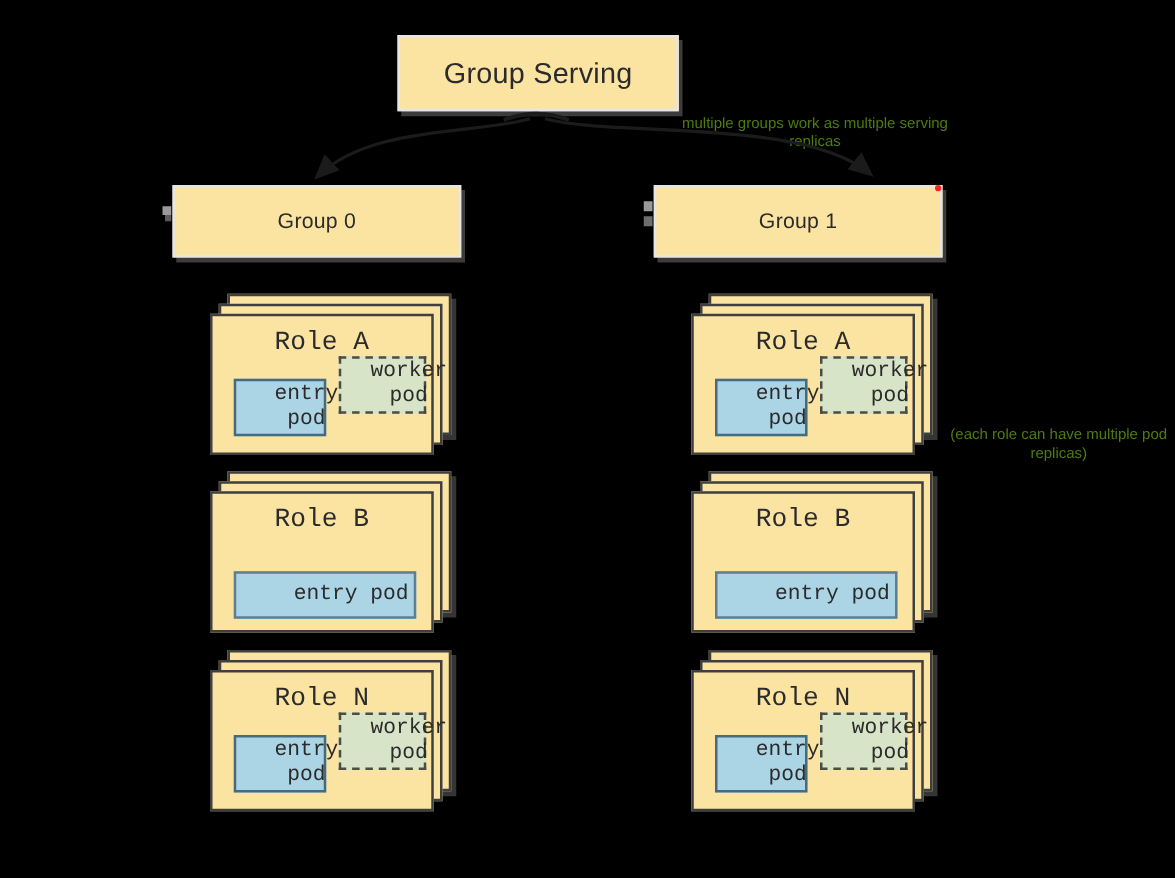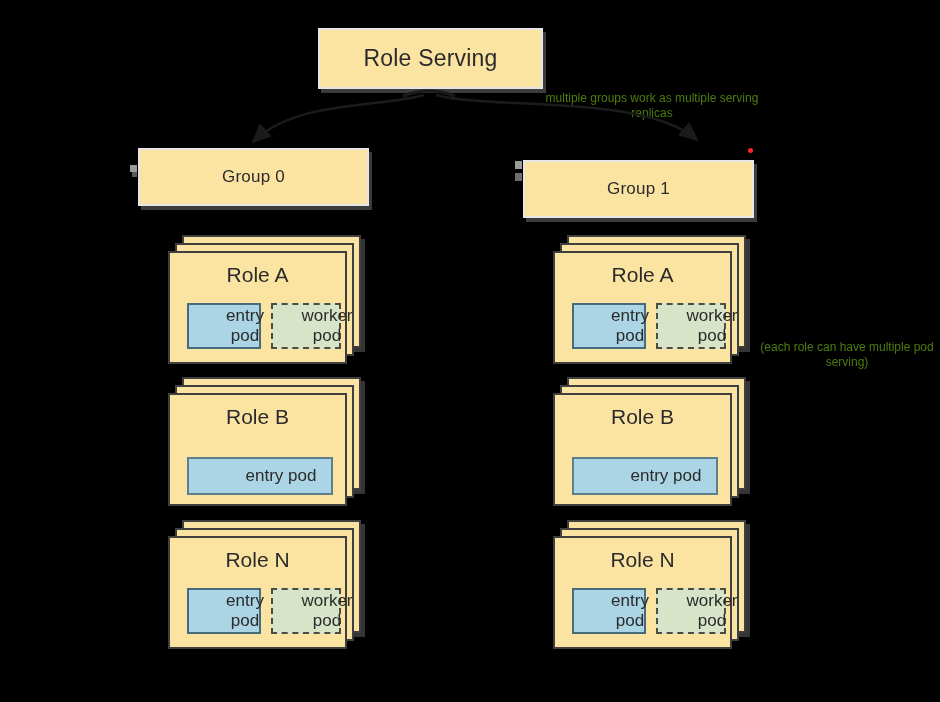--- a/index.html
+++ b/index.html
@@ -10,67 +10,67 @@
        display:flex;align-items:center;justify-content:center;z-index:2;}
   .box .lbl{font-size:17px;letter-spacing:0.2px;color:#2b2b2b;}
   #model-serving .lbl{font-size:23px;}
   .note{position:absolute;color:#4d7c0f;font-size:12px;line-height:15px;
         text-align:center;z-index:3;}
   .stack{position:absolute;width:193px;height:129px;z-index:2;}
   .card{position:absolute;width:179px;height:113px;background:#fbe3a2;
         border:2px solid #3f3f3f;box-sizing:border-box;}
   .card.back2{left:14px;top:0;box-shadow:4px 4px 0 rgba(105,105,105,0.5);}
   .card.back1{left:7px;top:8px;}
-  .card.front{left:0;top:16px;}
+  .card.front{left:0;top:16px;font-family:Liberation Mono, monospace;}
   .card-title{position:absolute;left:0;top:10px;width:100%;text-align:center;
               font-size:21px;color:#2b2b2b;}
   .pod{position:absolute;box-sizing:border-box;display:flex;align-items:center;
        justify-content:center;text-align:center;font-size:17px;line-height:20px;
        color:#2b2b2b;padding-left:42px;}
   .pod.entry{left:17px;top:50px;width:74px;height:46px;background:#abd4e5;
              border:2px solid #456b7d;}
-  .pod.worker{left:101px;top:50px;width:70px;height:46px;background:#d7e4c8;
+  .pod.worker{left:101px;top:32px;width:70px;height:46px;background:#d7e4c8;
               border:2px dashed #4c4c44;}
   .pod.wide{left:17px;top:62px;width:146px;height:38px;background:#abd4e5;
             border:2px solid #5d7f90;}
   .notch{position:absolute;z-index:4;}
   #red-dot{position:absolute;left:748px;top:148px;width:5px;height:5px;
            border-radius:50%;background:#ff2323;z-index:6;}
   #arrows{position:absolute;left:0;top:0;z-index:5;pointer-events:none;}
 </style>
 </head>
 <body>
 
 <div id="canvas">
 
   <div id="model-serving" class="box" style="left:318px;top:28px;width:221px;height:57px;">
-    <span class="lbl">Role Serving</span>
+    <span class="lbl">Group Serving</span>
   </div>
 
   <div class="note" style="left:521px;top:91px;width:262px;">
     <div>multiple groups work as multiple serving</div>
     <div>replicas</div>
   </div>
 
   <div class="box" style="left:138px;top:148px;width:227px;height:54px;">
     <span class="lbl">Group 0</span>
   </div>
-  <div class="box" style="left:523px;top:160px;width:227px;height:54px;">
+  <div class="box" style="left:523px;top:148px;width:227px;height:54px;">
     <span class="lbl">Group 1</span>
   </div>
 
   <div class="notch" style="left:130px;top:165px;width:7px;height:7px;background:#9a9a9a;"></div>
   <div class="notch" style="left:132px;top:172px;width:5px;height:5px;background:#5c5c5c;"></div>
   <div class="notch" style="left:515px;top:161px;width:7px;height:8px;background:#9a9a9a;"></div>
   <div class="notch" style="left:515px;top:173px;width:7px;height:8px;background:#6e6e6e;"></div>
   <div id="red-dot"></div>
 
   <div class="note" style="left:757px;top:292px;width:180px;margin-top:48px;">
     <div>(each role can have multiple pod</div>
-    <div>serving)</div>
+    <div>replicas)</div>
   </div>
 
   <div class="stack" style="left:168px;top:235px;">
     <div class="card back2"></div>
     <div class="card back1"></div>
     <div class="card front">
       <div class="card-title">Role A</div>
       <div class="pod entry">
         <span>entry pod</span>
       </div>

